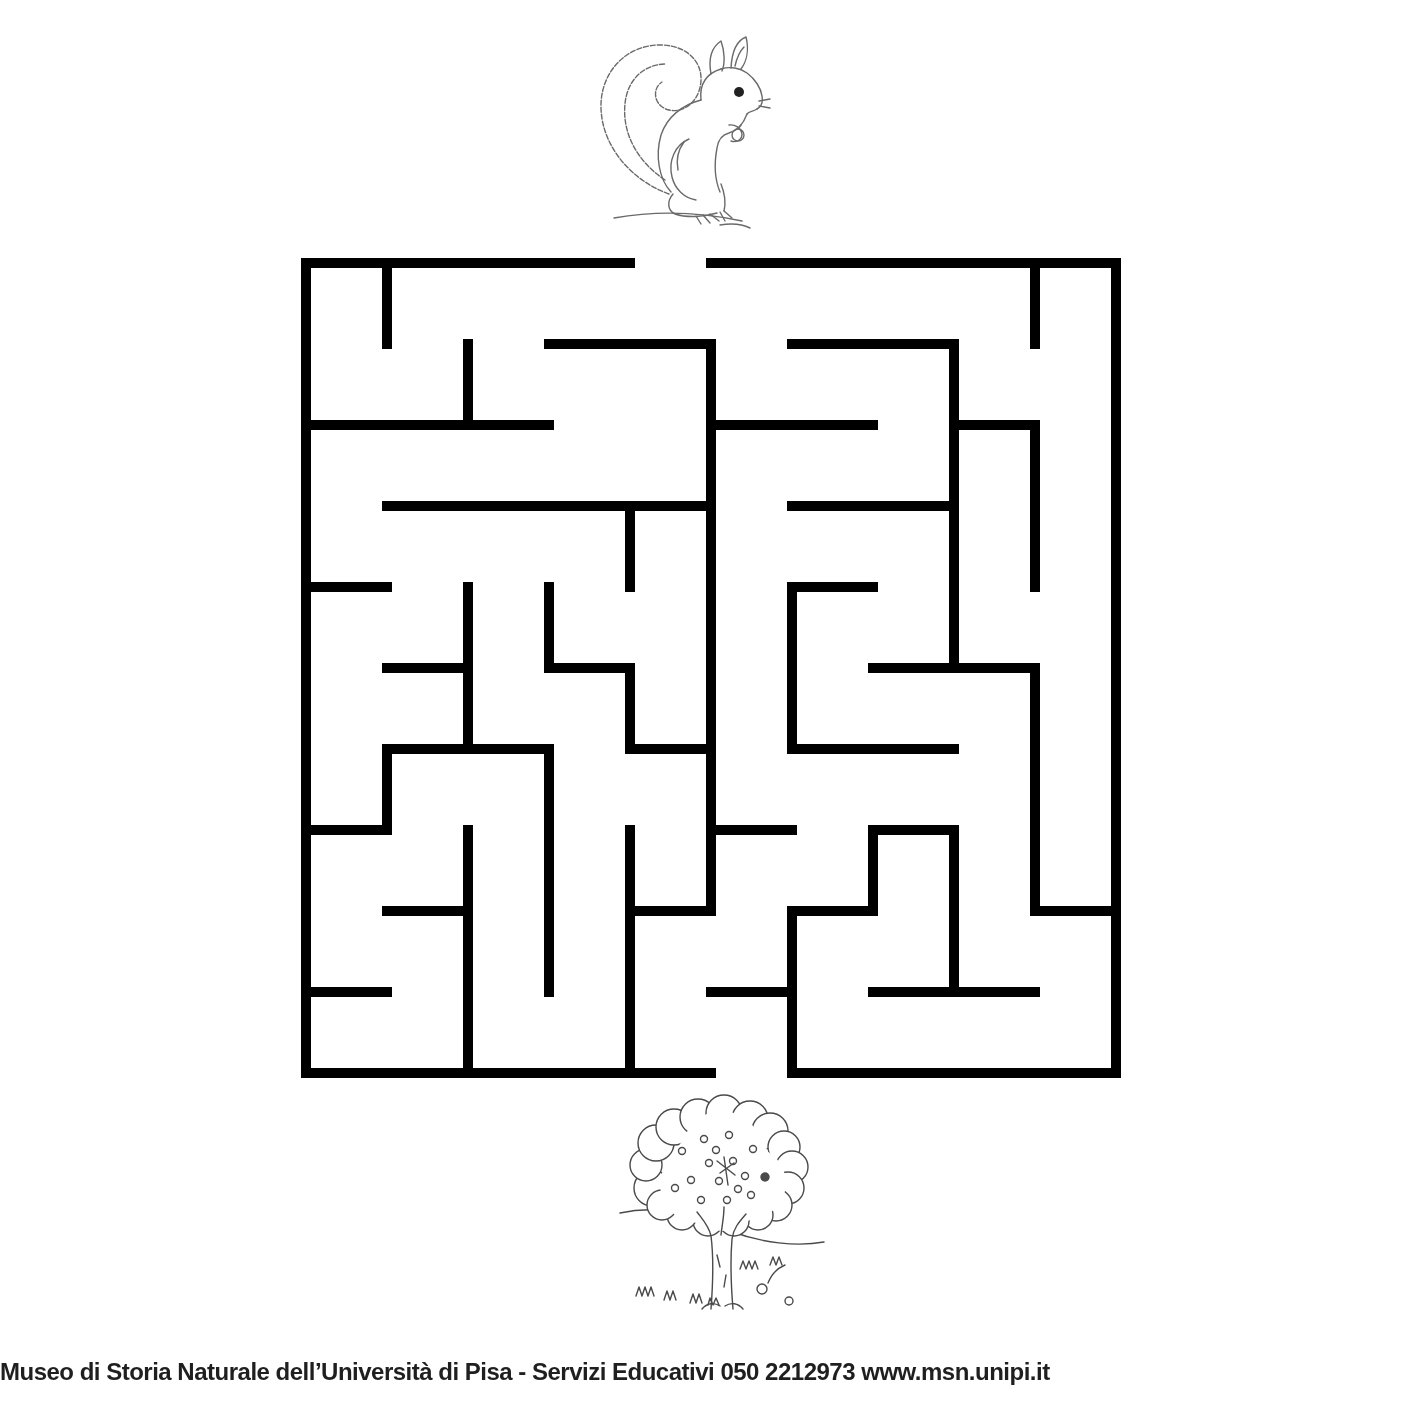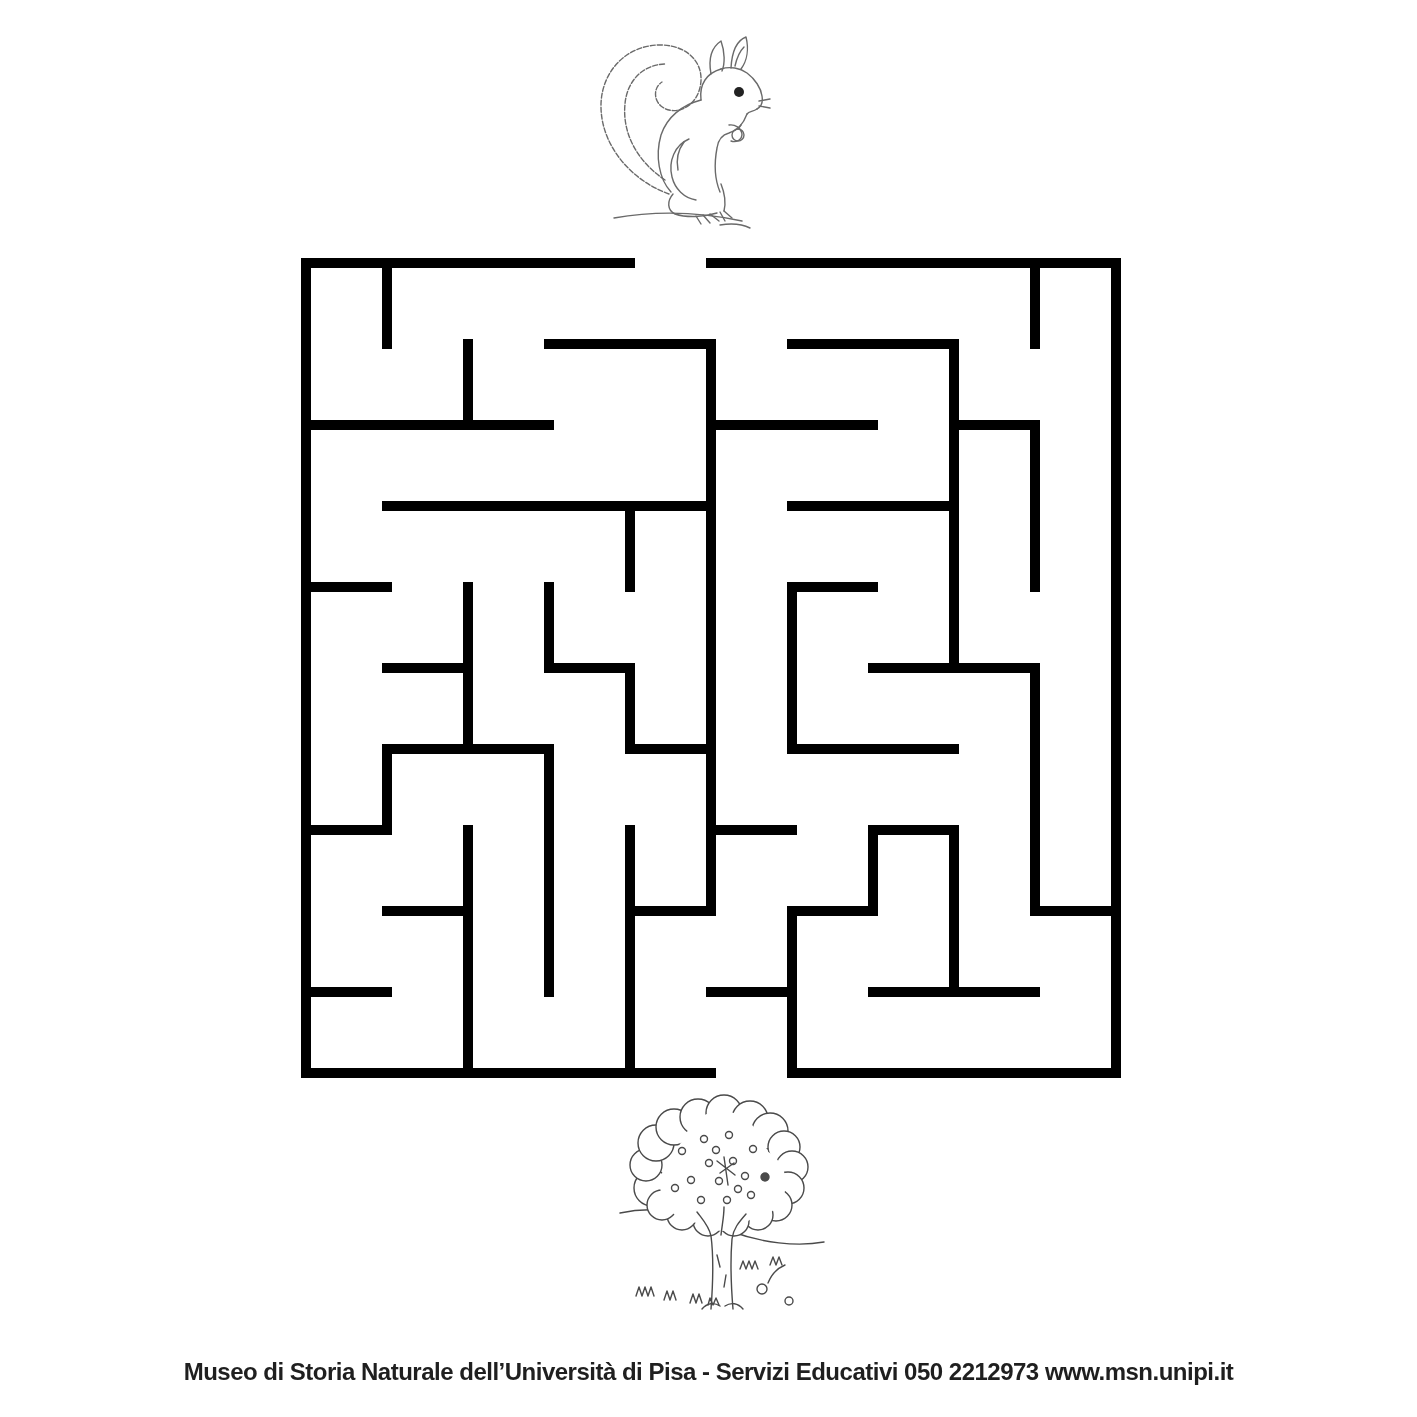--- a/index.html
+++ b/index.html
@@ -13,21 +13,20 @@
   }
   .maze-layer { position: absolute; left: 0; top: 0; }
   .illus { position: absolute; }
   .illus-squirrel { left: 572px; top: 22px; }
   .illus-tree { left: 612px; top: 1093px; }
   .footer {
     position: absolute;
     left: 0;
     right: 0;
     top: 1358px;
-    text-align: center;
     font-size: 24px;
     letter-spacing: -0.5px;
     font-weight: bold;
     color: #1f1f1f;
     white-space: nowrap;
   }
 </style>
 </head>
 <body>
 

